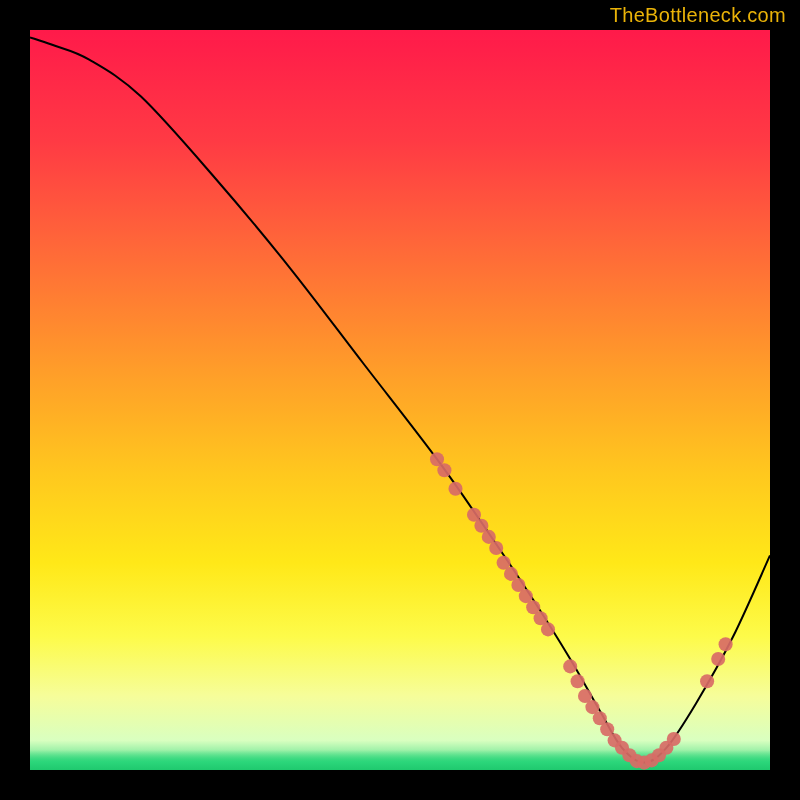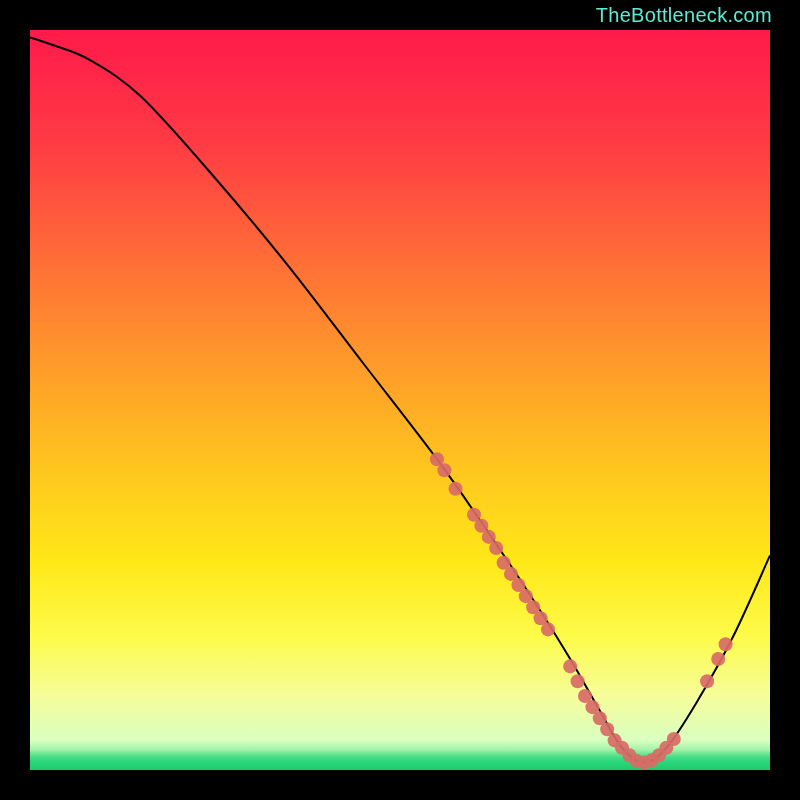--- a/index.html
+++ b/index.html
@@ -7,22 +7,22 @@
     width: 800px;
     height: 800px;
     background: #000;
     font-family: Arial, sans-serif;
     position: relative;
     overflow: hidden;
   }
   .watermark {
     position: absolute;
     top: 4px;
-    right: 28px;
-    color: #5eead4;
+    right: 14px;
+    color: #eab308;
     font-size: 20px;
     font-weight: 500;
     z-index: 30;
     letter-spacing: 0.3px;
     margin-left: 37px;
   }
   .plot-area {
     position: absolute;
     left: 30px;
     top: 30px;

